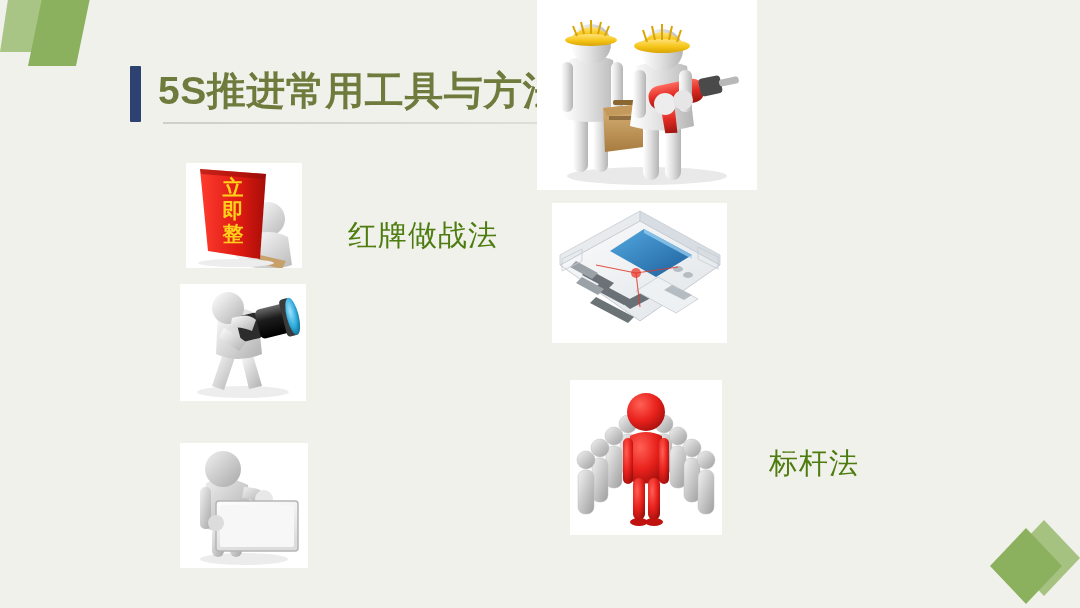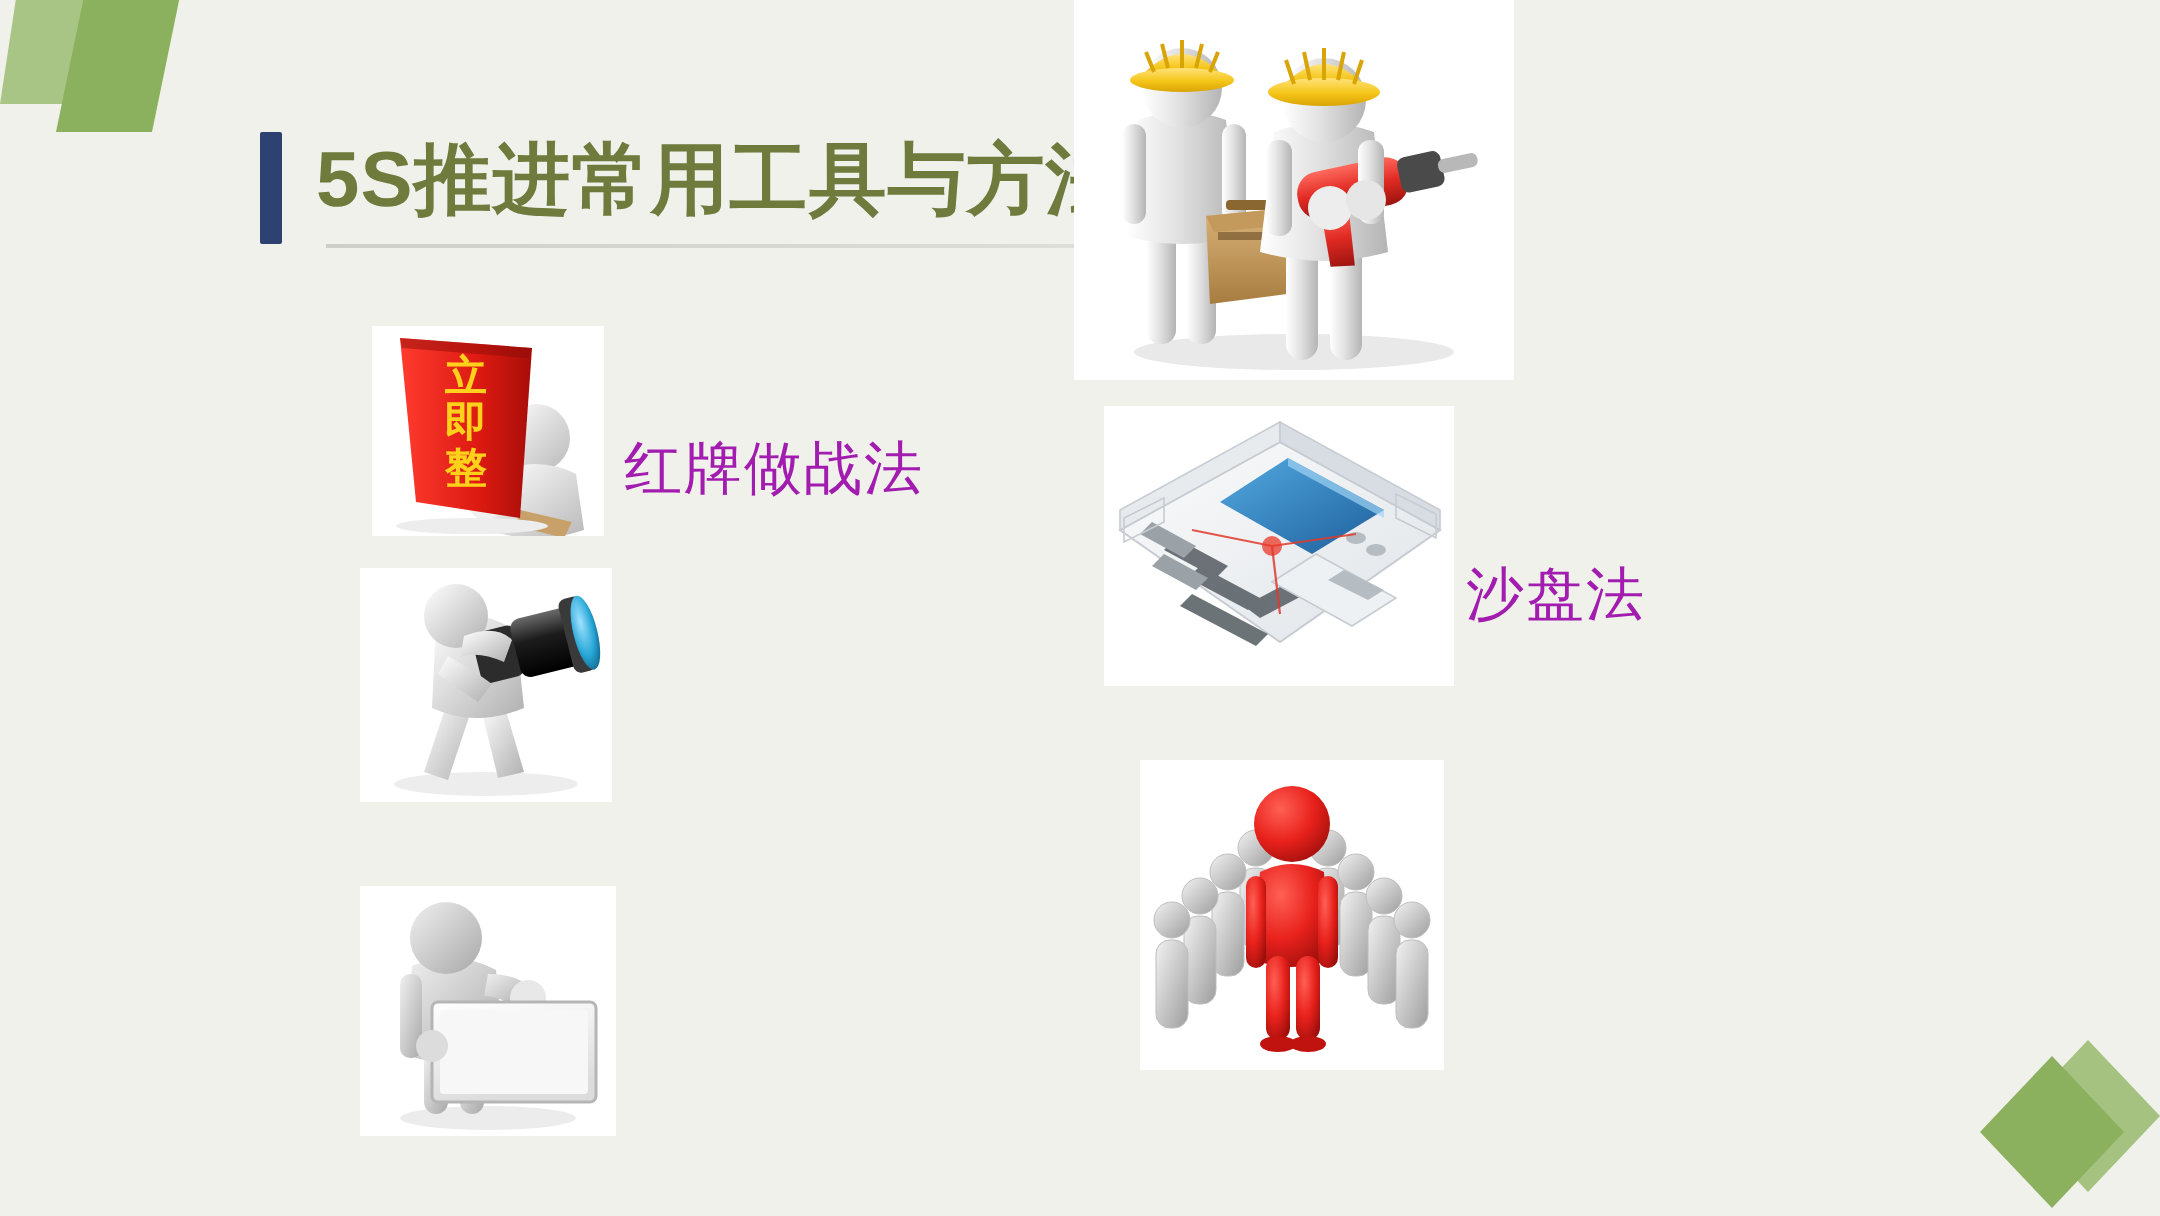--- a/index.html
+++ b/index.html
@@ -25,22 +25,22 @@
     letter-spacing:0.5px;
   }
   .title-rule{
     position:absolute;left:163px;top:122px;width:375px;height:2px;
     background:linear-gradient(to right,#cfcfc9,#dedeD8);
   }
 
   
   .pic{position:absolute;background:#fff;overflow:hidden;}
   .lbl{
-    position:absolute;color:#a21caf;font-size:29px;line-height:34px;
-    white-space:nowrap;letter-spacing:1px;
+    position:absolute;color:#4d7c0f;font-size:29px;line-height:34px;
+    white-space:nowrap;letter-spacing:1px;margin-left:36px;
   }
 
   
   #pic-red-tag{left:186px;top:163px;width:116px;height:105px;}
   #lbl-red-tag{left:312px;top:218px;}
   #pic-camera{left:180px;top:284px;width:126px;height:117px;}
   #lbl-camera{left:312px;top:360px;}
   #pic-kanban{left:180px;top:443px;width:128px;height:125px;}
   #lbl-kanban{left:312px;top:500px;}
 
@@ -296,21 +296,20 @@
         <line x1="84" y1="70" x2="88" y2="104"></line>
       </g>
       <circle cx="84" cy="70" r="5" fill="#e8392a" opacity="0.75"></circle>
 
       <g stroke="#c6ccd2" stroke-width="0.8" fill="none">
         <polygon points="10,56 30,46 30,58 10,68"></polygon>
         <polygon points="146,56 166,66 166,54 146,44"></polygon>
       </g>
     </svg>
   </div>
-  <div class="lbl" id="lbl-sandbox">沙盘法</div>
 
   <div class="pic" id="pic-benchmark">
     <svg viewBox="0 0 152 155" xmlns="http://www.w3.org/2000/svg">
       <defs>
         <linearGradient id="greyp" x1="0" y1="0" x2="1" y2="1">
           <stop offset="0%" stop-color="#f2f2f2"></stop>
           <stop offset="100%" stop-color="#9e9e9e"></stop>
         </linearGradient>
         <radialGradient id="redp" cx="0.35" cy="0.3" r="0.8">
           <stop offset="0%" stop-color="#ff6055"></stop>
@@ -352,14 +351,15 @@
         <path d="M60 56 q16 -8 32 0 l3 44 q-19 7 -38 0 z" fill="url(#redp)"></path>
         <rect x="53" y="58" width="10" height="46" rx="5" fill="url(#redp)"></rect>
         <rect x="89" y="58" width="10" height="46" rx="5" fill="url(#redp)"></rect>
         <rect x="63" y="98" width="12" height="42" rx="6" fill="url(#redp)"></rect>
         <rect x="78" y="98" width="12" height="42" rx="6" fill="url(#redp)"></rect>
         <ellipse cx="69" cy="142" rx="9" ry="4" fill="#c0120e"></ellipse>
         <ellipse cx="84" cy="142" rx="9" ry="4" fill="#c0120e"></ellipse>
       </g>
     </svg>
   </div>
+  <div class="lbl" id="lbl-benchmark">标杆法</div>
 
 </div>
 
 </body></html>

